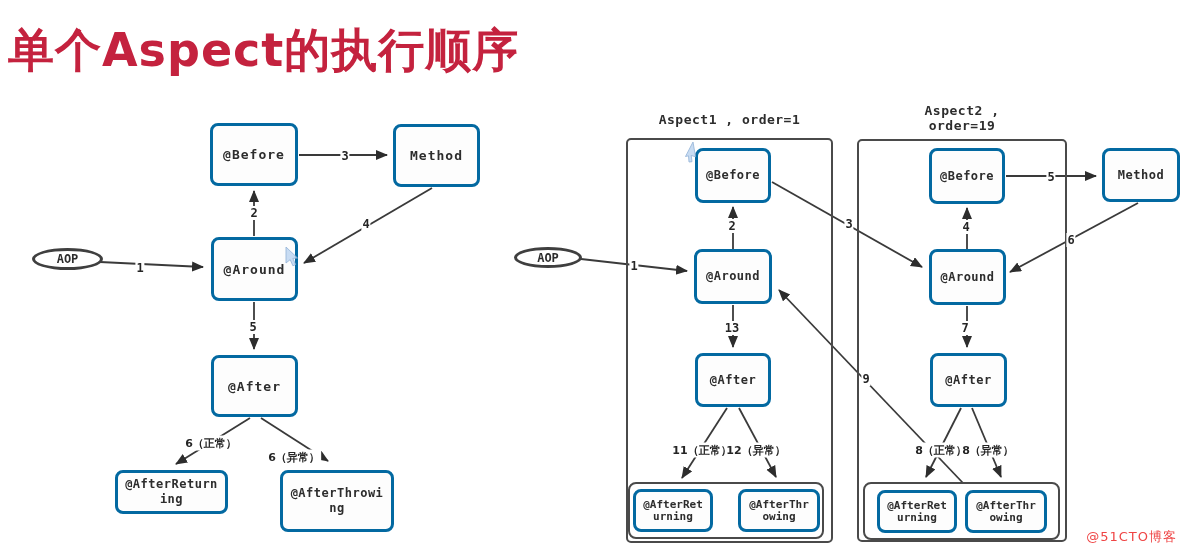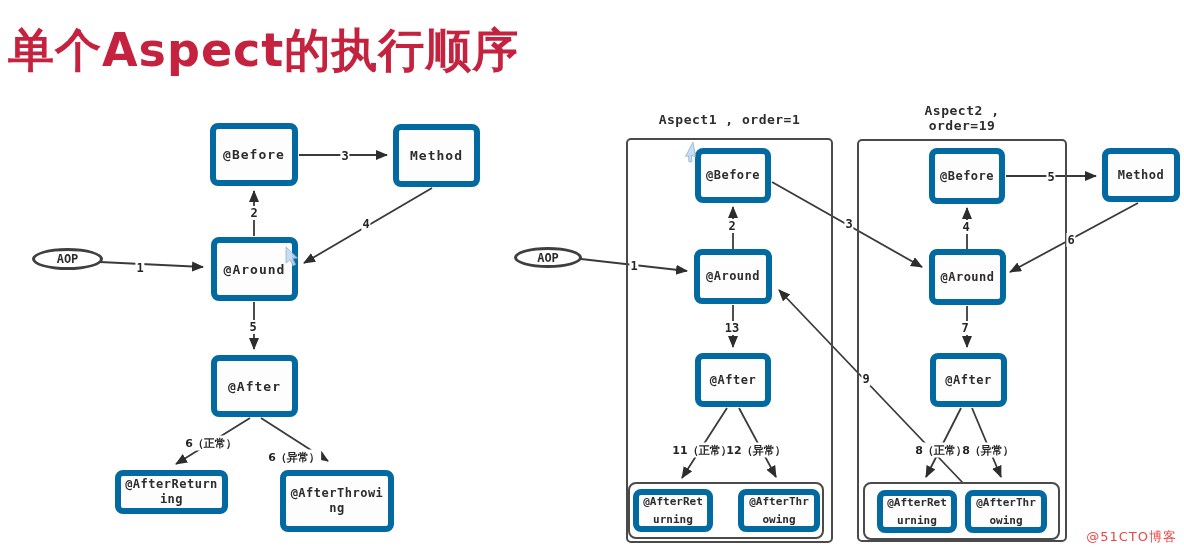--- a/index.html
+++ b/index.html
@@ -4,26 +4,26 @@
 <style>
   html,body{margin:0;padding:0;background:#fff;}
   #stage{position:relative;width:1184px;height:550px;background:#ffffff;overflow:hidden;
          font-family:"DejaVu Sans",sans-serif;}
   .title{position:absolute;font:bold 46px "DejaVu Sans",sans-serif;color:#c4223e;
          letter-spacing:1px;white-space:nowrap;}
   svg.wires{position:absolute;left:0;top:0;z-index:1;}
   .container-box{position:absolute;border:2px solid #4a4a4a;border-radius:5px;
          background:transparent;box-sizing:border-box;z-index:2;}
   .inner-box{border-radius:8px;z-index:3;}
-  .node{position:absolute;border:6px solid #0369a1;border-radius:8px;background:#fdfdfd;
+  .node{position:absolute;border:3px solid #0369a1;border-radius:8px;background:#fdfdfd;
          display:flex;align-items:center;justify-content:center;text-align:center;
          font:bold 13px "DejaVu Sans Mono",monospace;color:#2d2d2d;letter-spacing:1px;
          white-space:pre-line;box-sizing:border-box;z-index:4;line-height:15px;}
   .node.sm{font-size:12px;letter-spacing:0.5px;}
-  .node.xs{font-size:11px;letter-spacing:0;line-height:18px;}
+  .node.xs{font-size:11px;letter-spacing:0;line-height:12px;}
   .ellipse{position:absolute;border:3px solid #3f3f3f;border-radius:50%;background:#fff;
          display:flex;align-items:center;justify-content:center;
          font:bold 12px "DejaVu Sans Mono",monospace;color:#2d2d2d;box-sizing:border-box;z-index:4;}
   .aspect-title{position:absolute;text-align:center;font:bold 13px "DejaVu Sans Mono",monospace;
          color:#2d2d2d;white-space:pre-line;line-height:15px;z-index:4;letter-spacing:0.5px;}
   .elabel{position:absolute;transform:translate(-50%,-50%);
          font:bold 12px "DejaVu Sans Mono",monospace;color:#252525;background:#fff;
          padding:0 1px;white-space:nowrap;z-index:5;}
   .elabel.cn{font:bold 11px "DejaVu Sans",sans-serif;}
   .cursor{position:absolute;z-index:6;}

